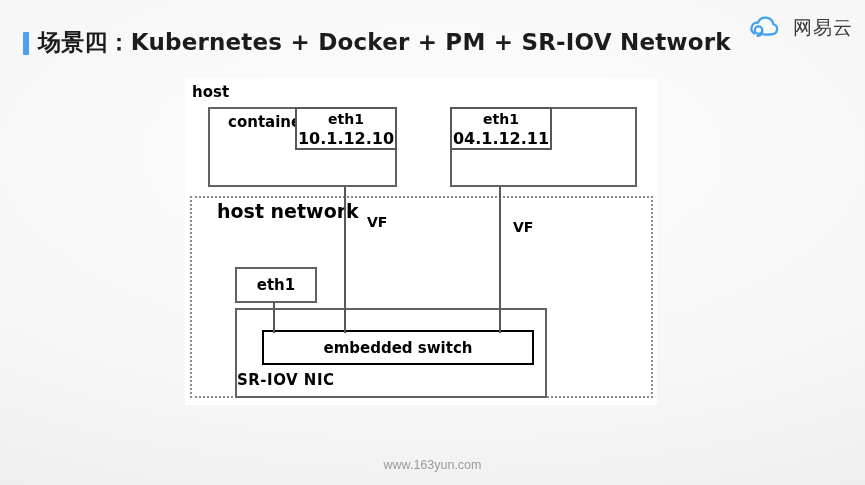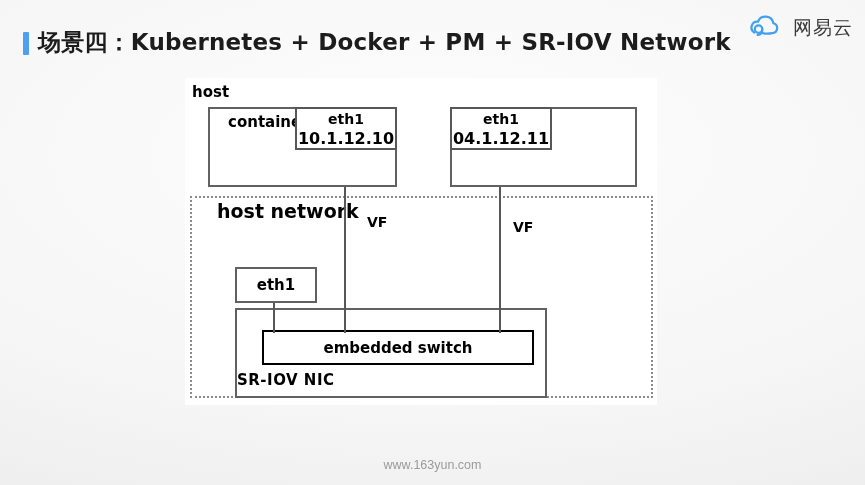--- a/index.html
+++ b/index.html
@@ -19,21 +19,21 @@
     position:absolute; left:23px; top:32px; width:6px; height:23px;
     background:#4da0ef; border-radius:1px;
   }
   .title {
     position:absolute; left:38px; top:27px; width:720px;
     font-size:23px; font-weight:700; color:#1c1c1c; letter-spacing:.2px;
     white-space:nowrap;
   }
   .brand {
     position:absolute; right:12px; top:12px; height:32px;
-    display:flex; align-items:center; gap:12px;font-family:Liberation Mono, monospace;
+    display:flex; align-items:center; gap:12px;
   }
   .brand-name { font-size:19px; color:#3a3a3a; letter-spacing:1px; }
 
   
   .diagram {
     position:absolute; left:185px; top:78px; width:472px; height:327px;
     background:#ffffff; color:#000000;
     font-weight:700; font-size:14px;
   }
   .box { position:absolute; border:2px solid #616161; background:#ffffff; z-index:2; }

